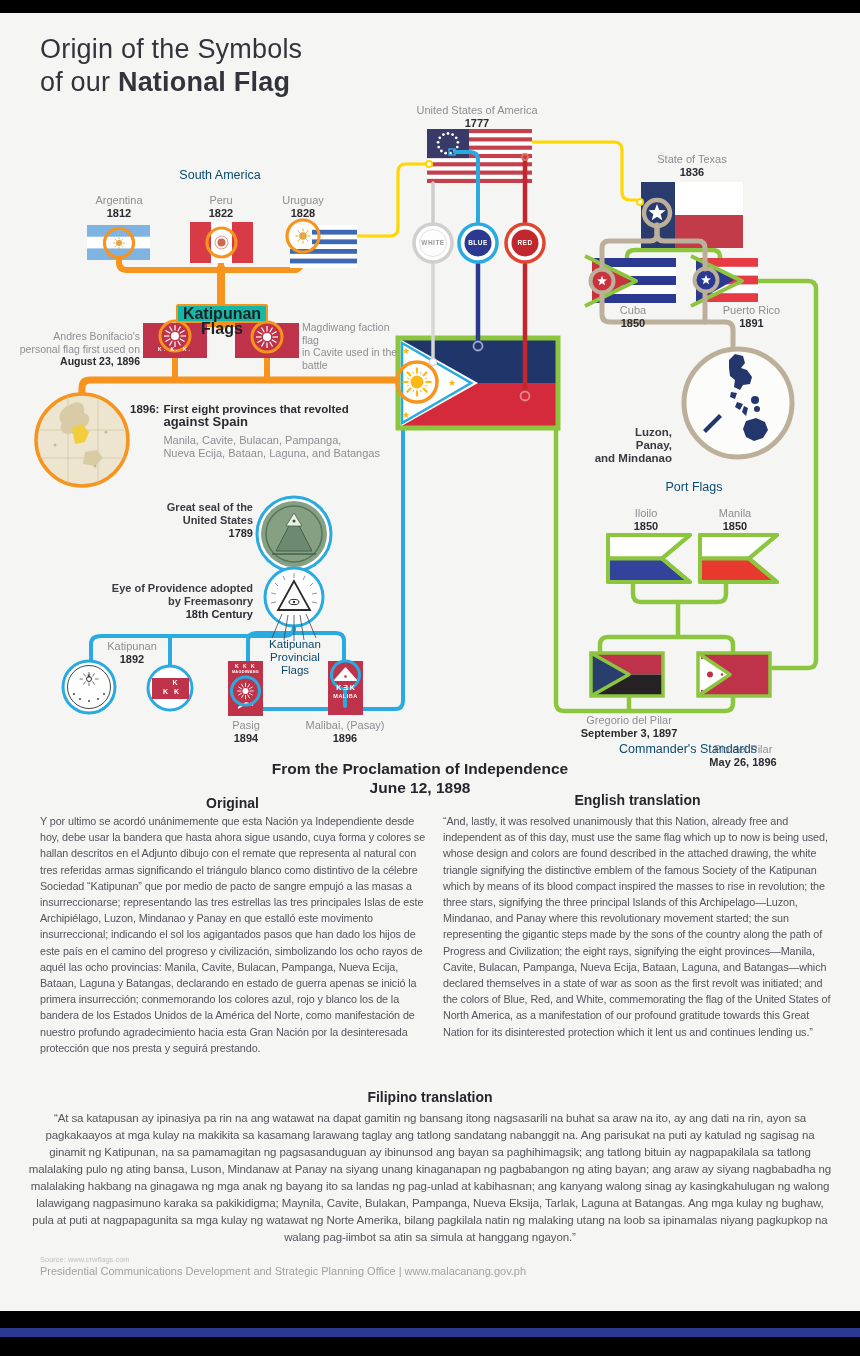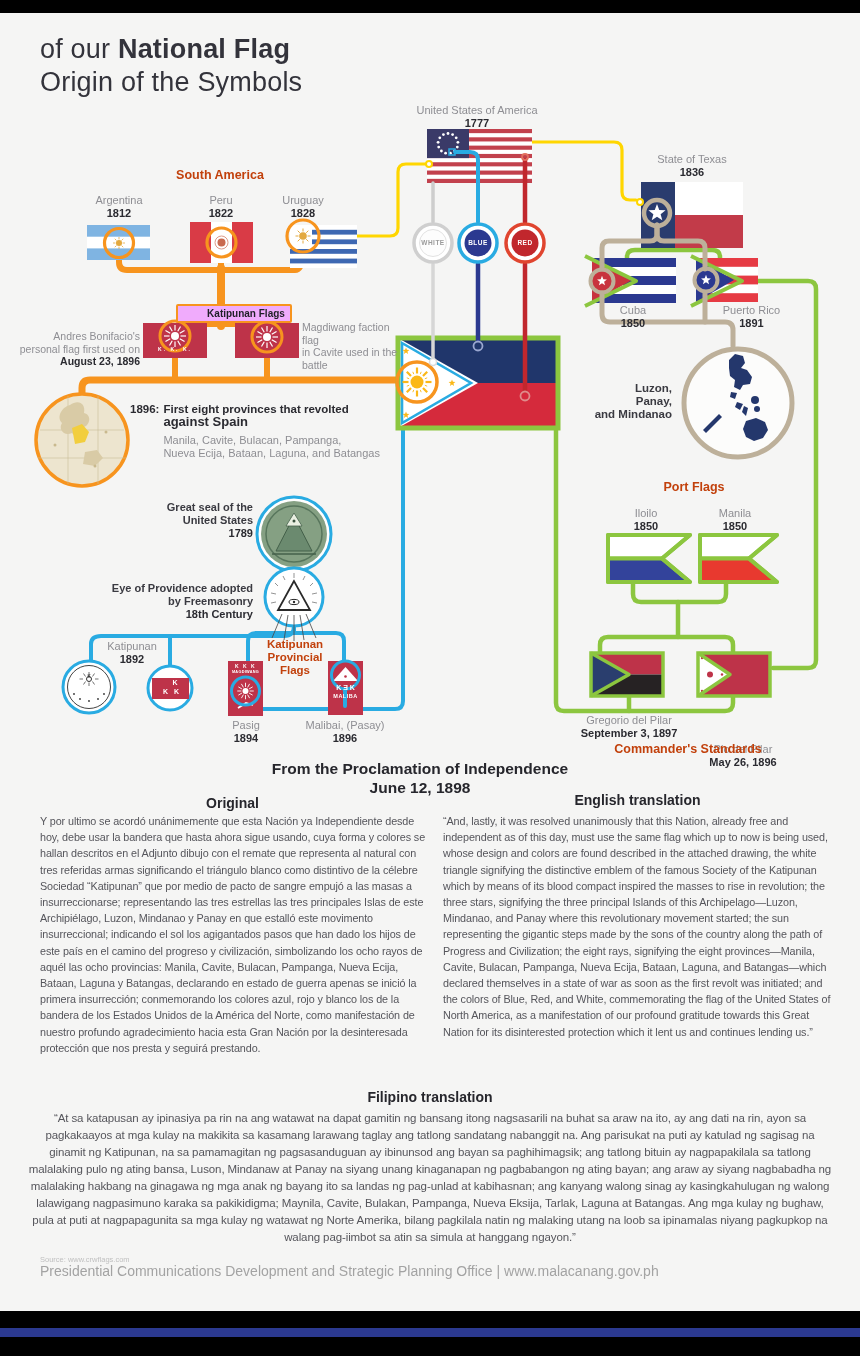--- a/index.html
+++ b/index.html
@@ -4,38 +4,38 @@
 <style>
   html,body{margin:0;padding:0;background:#e9e9e9;}
   .page{position:relative;width:860px;height:1356px;background:#F5F5F4;margin:0 auto;
         font-family:"Liberation Sans",sans-serif;overflow:hidden;}
   .abs{position:absolute;}
   svg{position:absolute;left:0;top:0;}
   .bar{position:absolute;left:0;width:860px;background:#000;}
   .blue-strip{position:absolute;left:0;width:860px;background:#2B3990;}
   .title{position:absolute;left:40px;top:33px;font-size:27px;line-height:33px;color:#33333B;letter-spacing:0.2px;}
   .title b{font-weight:bold;}
-  .hd{font-weight:bold;color:#c2410c;font-size:12px;line-height:13px;}
+  .hd{font-weight:normal;color:#0c4a6e;font-size:12px;line-height:13px;}
   .name{color:#8E8E93;font-size:11px;line-height:12.5px;}
   .yr{color:#2B2B31;font-weight:bold;font-size:11px;line-height:12.5px;}
   .ctr{text-align:center;}
   .rgt{text-align:right;}
   .cap{color:#8E8E93;font-size:10.5px;line-height:12.5px;}
   .capb{color:#2B2B31;font-weight:bold;font-size:10.5px;line-height:12.5px;}
   .darkcap{color:#3A3A41;font-weight:bold;font-size:11px;line-height:13px;}
-  .kat-box{position:absolute;left:176px;top:304px;width:88px;height:15px;background:#f0abfc;
-           border:2px solid #F7941E;border-radius:2px;font-size:10px;font-weight:bold;color:#1F1F26;
-           text-align:center;line-height:15px;padding-left:24px;}
+  .kat-box{position:absolute;left:176px;top:304px;width:88px;height:15px;background:#14b8a6;
+           border:2px solid #F7941E;border-radius:2px;font-size:16px;font-weight:bold;color:#1F1F26;
+           text-align:center;line-height:15px;}
   .circle-lbl{position:absolute;font-size:6.5px;font-weight:bold;letter-spacing:0.5px;text-align:center;}
   .proc-head{position:absolute;left:220px;top:759px;width:400px;text-align:center;
              font-size:15.5px;line-height:19px;font-weight:bold;color:#26262C;}
   .col-head{position:absolute;font-size:14px;font-weight:bold;color:#26262C;text-align:center;}
   .body-text{position:absolute;font-size:10.8px;line-height:16.2px;color:#55555B;letter-spacing:-0.1px;}
   .fil-text{position:absolute;font-size:11.5px;line-height:17px;color:#55555B;letter-spacing:-0.1px;text-align:center;}
-  .footer1{position:absolute;left:40px;top:1266px;font-size:14px;color:#A3A3A3;line-height:10px;}
+  .footer1{position:absolute;left:40px;top:1266px;font-size:11px;color:#A3A3A3;line-height:10px;}
   .footer2{position:absolute;left:40px;top:1255px;font-size:7.5px;color:#C0C0C0;line-height:9px;}
   .microtxt{position:absolute;color:#fff;font-weight:bold;text-align:center;}
 </style>
 </head>
 <body>
 
 <div class="page">
   <div class="bar" style="top:0;height:13px;"></div>
 
   <svg width="860" height="1356" viewBox="0 0 860 1356">
@@ -422,22 +422,22 @@
       <circle cx="640" cy="202" r="3" fill="#fff" stroke="#FFD600" stroke-width="2"></circle>
       <rect x="449" y="149" width="6" height="6" stroke="#29ABE2" stroke-width="1.5"></rect>
       <circle cx="525" cy="157" r="3" stroke="#E2705F" stroke-width="1.8"></circle>
       <circle cx="433" cy="362" r="3.5" fill="#fff" stroke="#DADADA" stroke-width="1.5"></circle>
       <circle cx="478" cy="346" r="4.5" stroke="#9AA7D0" stroke-width="1.8"></circle>
       <circle cx="525" cy="396" r="4.5" stroke="#E08B8B" stroke-width="1.8"></circle>
     </g>
   </svg>
 
   <div class="title">
+    <div>Origin of the Symbols</div>
     <div><span>of our </span><b>National Flag</b></div>
-    <div>Origin of the Symbols</div>
   </div>
 
   <div class="abs ctr" style="left:397px;top:104px;width:160px;">
     <div class="name">United States of America</div>
     <div class="yr">1777</div>
   </div>
 
   <div class="abs ctr hd" style="left:145px;top:169px;width:150px;font-size:12.5px;">South America</div>
 
   <div class="abs ctr" style="left:79px;top:194px;width:80px;">
@@ -517,21 +517,21 @@
   <div class="abs ctr" style="left:206px;top:719px;width:80px;">
     <div class="name">Pasig</div>
     <div class="yr">1894</div>
   </div>
   <div class="abs ctr" style="left:293px;top:719px;width:104px;">
     <div class="name">Malibai, (Pasay)</div>
     <div class="yr">1896</div>
   </div>
 
   <div class="abs rgt" style="left:588px;top:382px;width:84px;">
-    <div class="darkcap" style="font-size:11.5px;">Luzon,</div>
+    <div class="darkcap" style="font-size:11.5px;margin-top:44px;">Luzon,</div>
     <div class="darkcap" style="font-size:11.5px;">Panay,</div>
     <div class="darkcap" style="font-size:11.5px;">and Mindanao</div>
   </div>
 
   <div class="abs ctr hd" style="left:638px;top:481px;width:112px;font-size:12.5px;">Port Flags</div>
   <div class="abs ctr" style="left:607px;top:507px;width:78px;">
     <div class="name">Iloilo</div>
     <div class="yr">1850</div>
   </div>
   <div class="abs ctr" style="left:696px;top:507px;width:78px;">

